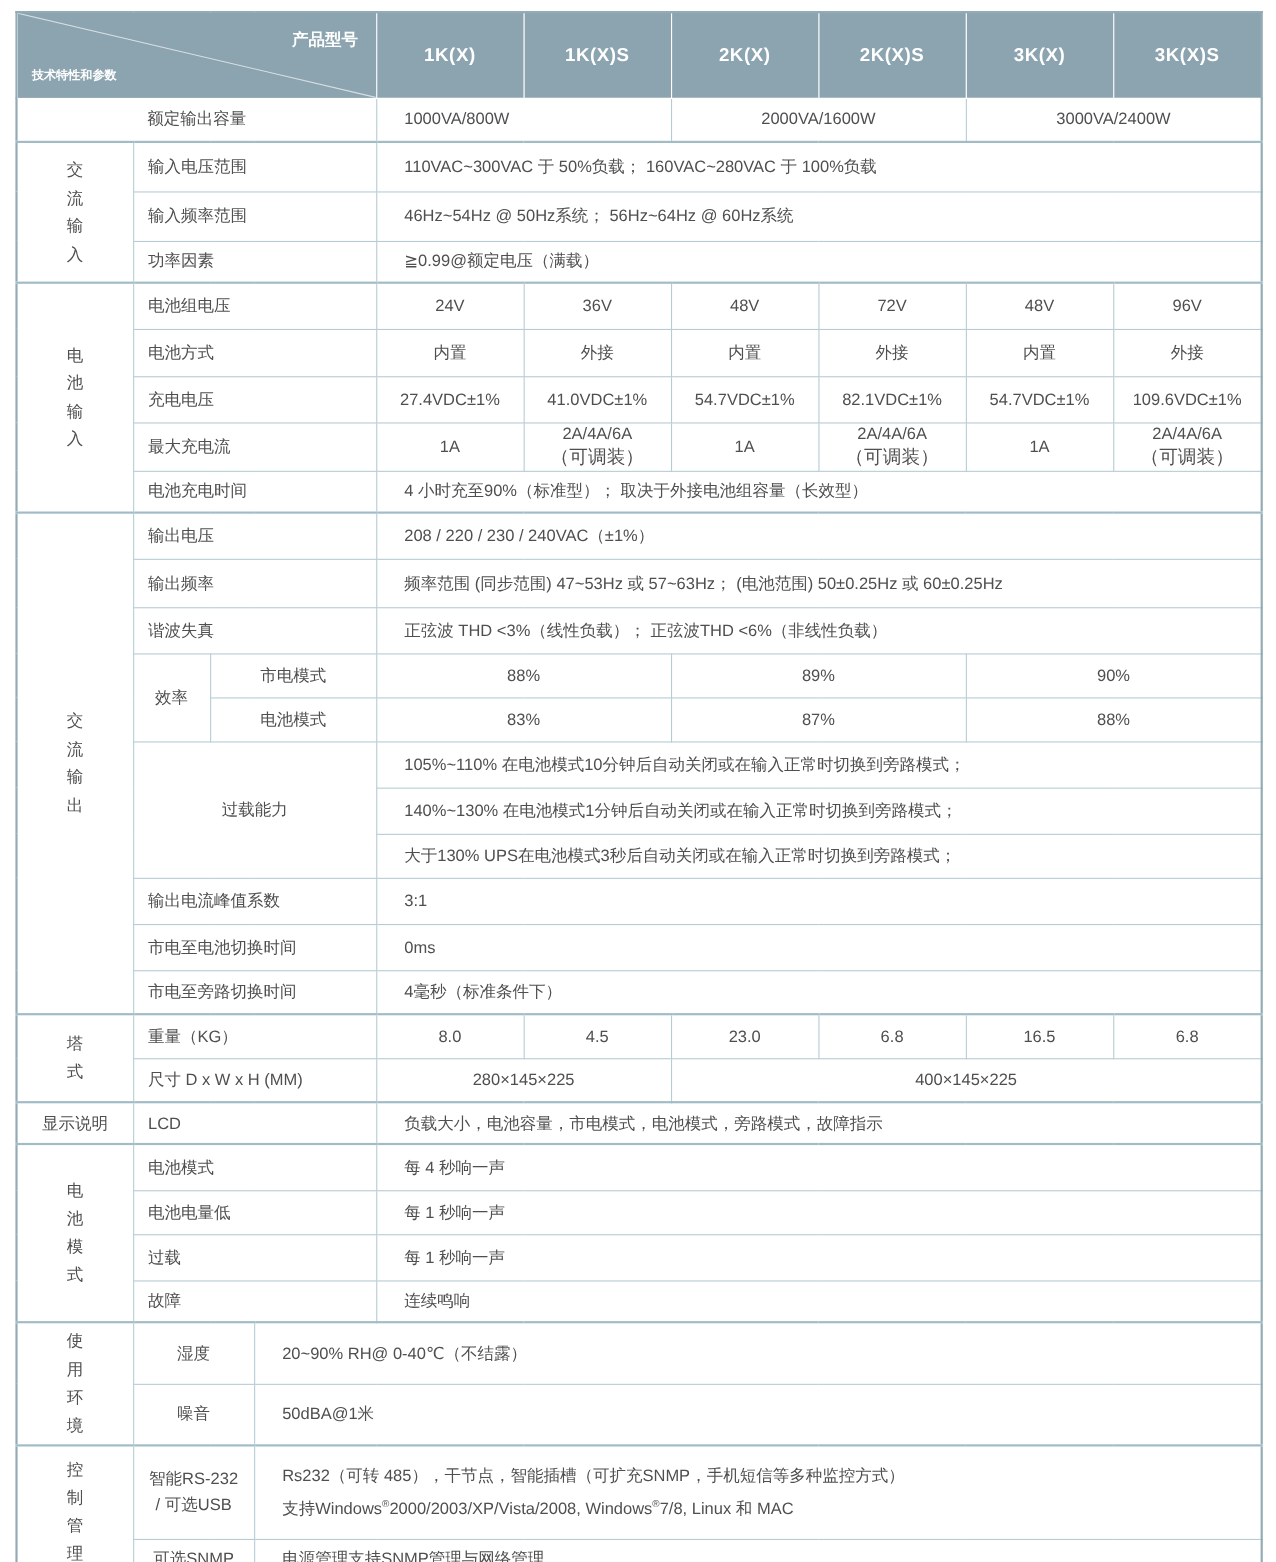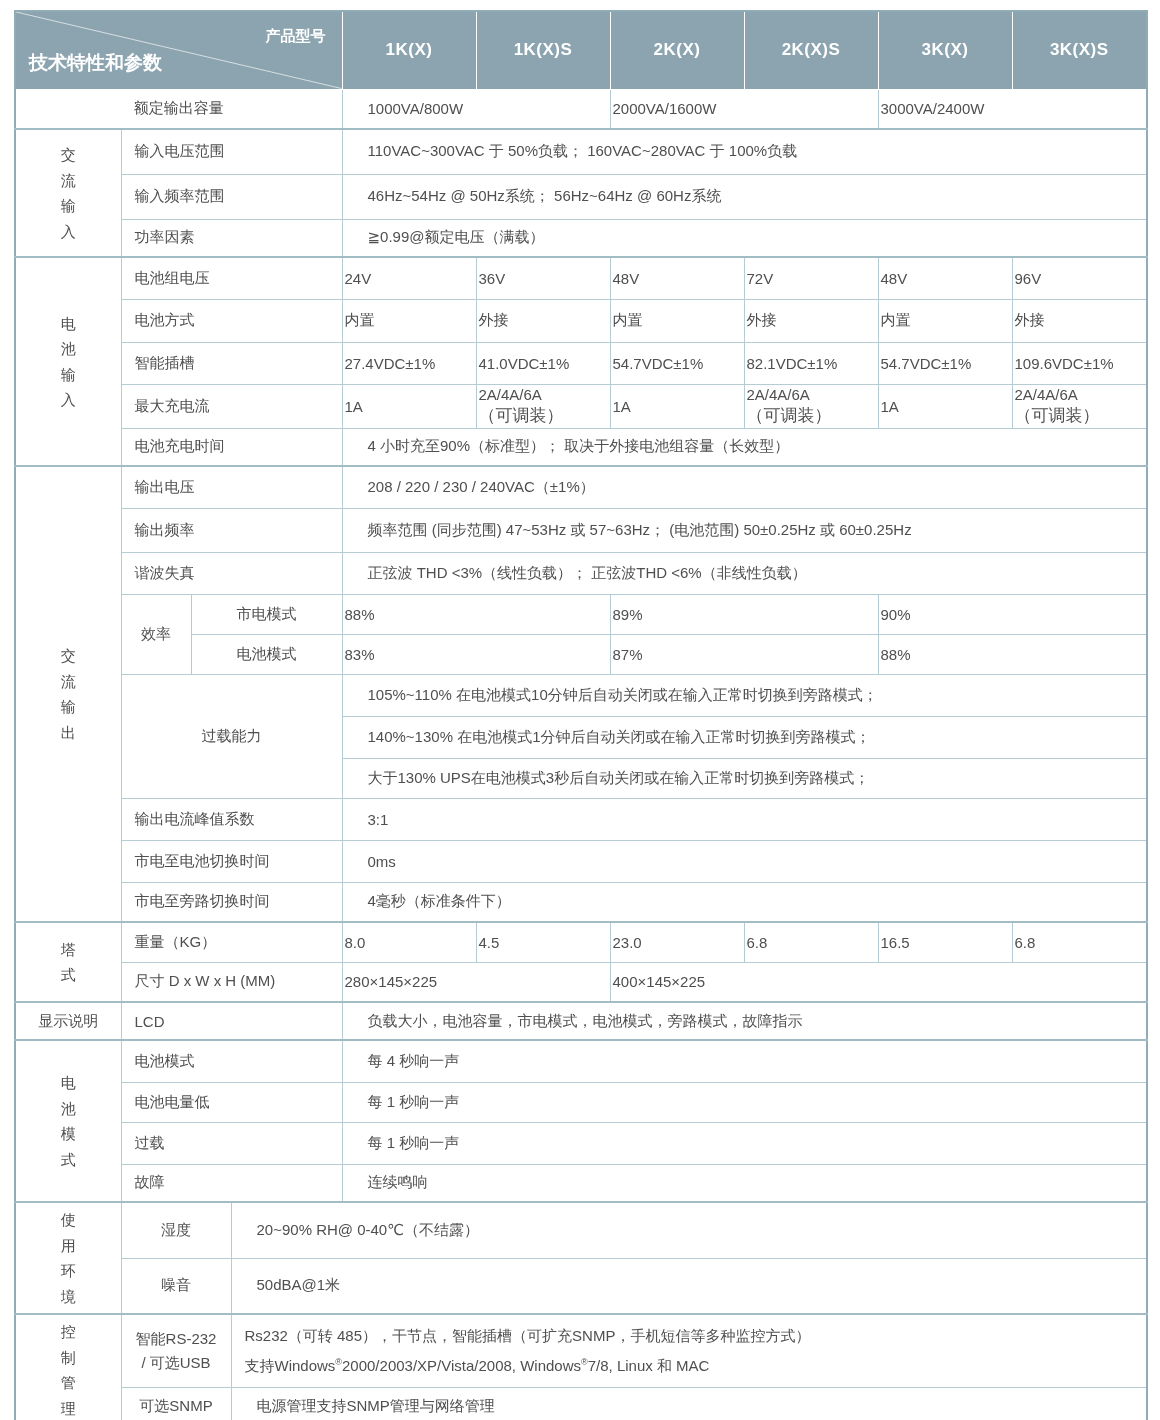--- a/index.html
+++ b/index.html
@@ -26,28 +26,28 @@
     background:var(--header_bg);color:var(--header_text);
     font-weight:bold;font-size:17px;letter-spacing:0.5px;
     border:1px solid #ffffff;text-align:center;
   }
   td.corner{
     background:var(--header_bg);border:1px solid #ffffff;
     position:relative;padding:0;
   }
   td.corner svg{position:absolute;left:0;top:0;width:100%;height:100%;display:block;}
   .c-top{position:absolute;top:15px;right:16px;color:#fff;font-weight:bold;font-size:15px;}
-  .c-bottom{position:absolute;bottom:13px;left:13px;color:#fff;font-weight:bold;font-size:19px;}
+  .c-bottom{position:absolute;bottom:13px;left:13px;color:#fff;font-weight:bold;font-size:11px;}
   tr.sec > td{border-top:2px solid var(--border_strong);}
   td.group{text-align:center;padding:4px 2px;}
   .vt{width:17px;margin:0 auto;line-height:1.7;text-align:center;display:block;}
   td.lbl{padding-left:13px;text-align:left;}
   td.lblc{text-align:center;}
   td.val{padding-left:25px;text-align:left;}
-  td.valc{padding:0 2px;margin-top:32px;}
+  td.valc{text-align:center;padding:0 2px;margin-top:32px;}
   .main{line-height:1.25;display:block;}
   .note{font-size:17px;line-height:1.15;display:block;margin-top:1px;}
   .lline{display:block;text-align:center;line-height:1.6;}
   .vline{display:block;text-align:left;padding-left:13px;line-height:2.0;}
   sup{font-size:9px;line-height:0;}
 </style>
 </head>
 <body>
 
 <div class="page">
@@ -120,21 +120,21 @@
   <tr style="height:43px">
     <td class="lbl" colspan="3">电池方式</td>
     <td class="valc">内置</td>
     <td class="valc">外接</td>
     <td class="valc">内置</td>
     <td class="valc">外接</td>
     <td class="valc">内置</td>
     <td class="valc">外接</td>
   </tr>
   <tr style="height:42px">
-    <td class="lbl" colspan="3">智能插槽</td>
+    <td class="lbl" colspan="3">充电电压</td>
     <td class="valc">27.4VDC±1%</td>
     <td class="valc">41.0VDC±1%</td>
     <td class="valc">54.7VDC±1%</td>
     <td class="valc">82.1VDC±1%</td>
     <td class="valc">54.7VDC±1%</td>
     <td class="valc">109.6VDC±1%</td>
   </tr>
   <tr style="height:44px">
     <td class="lbl" colspan="3">最大充电流</td>
     <td class="valc">1A</td>
@@ -266,21 +266,21 @@
   </tr>
 
   <tr class="sec" style="height:68px">
     <td class="group" rowspan="2">
             <span class="vt">控制管理</span>
           </td>
     <td class="lblc" colspan="2">
       <span class="lline">智能RS-232</span>
       <span class="lline">/ 可选USB</span>
     </td>
-    <td colspan="7" style="padding:0">
+    <td colspan="7" style="padding:12px">
       <span class="vline">Rs232（可转 485），干节点，智能插槽（可扩充SNMP，手机短信等多种监控方式）</span>
       <span class="vline"><span>支持Windows</span><sup>®</sup><span>2000/2003/XP/Vista/2008, Windows</span><sup>®</sup><span>7/8, Linux 和 MAC</span></span>
     </td>
   </tr>
   <tr style="height:36px">
     <td class="lblc" colspan="2">可选SNMP</td>
     <td class="val" colspan="7">电源管理支持SNMP管理与网络管理</td>
   </tr>
 </tbody>
     </table>

